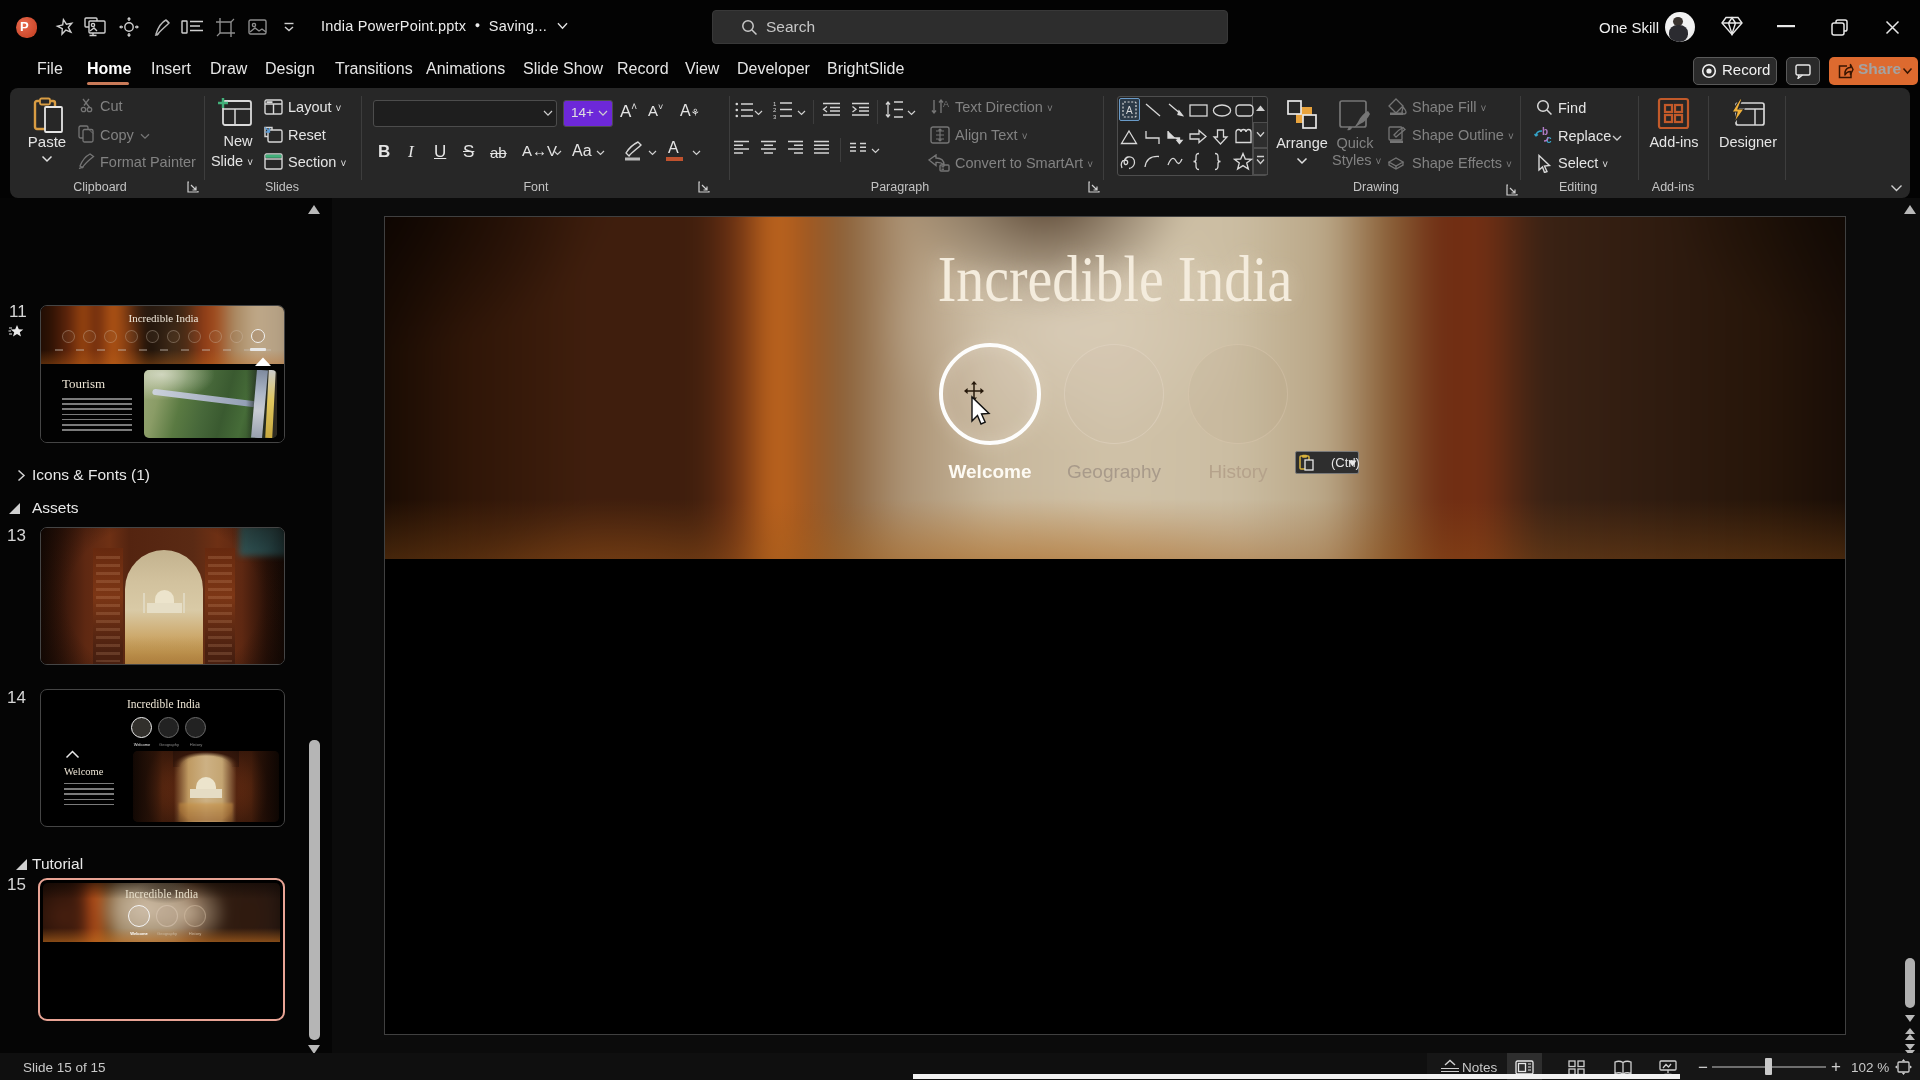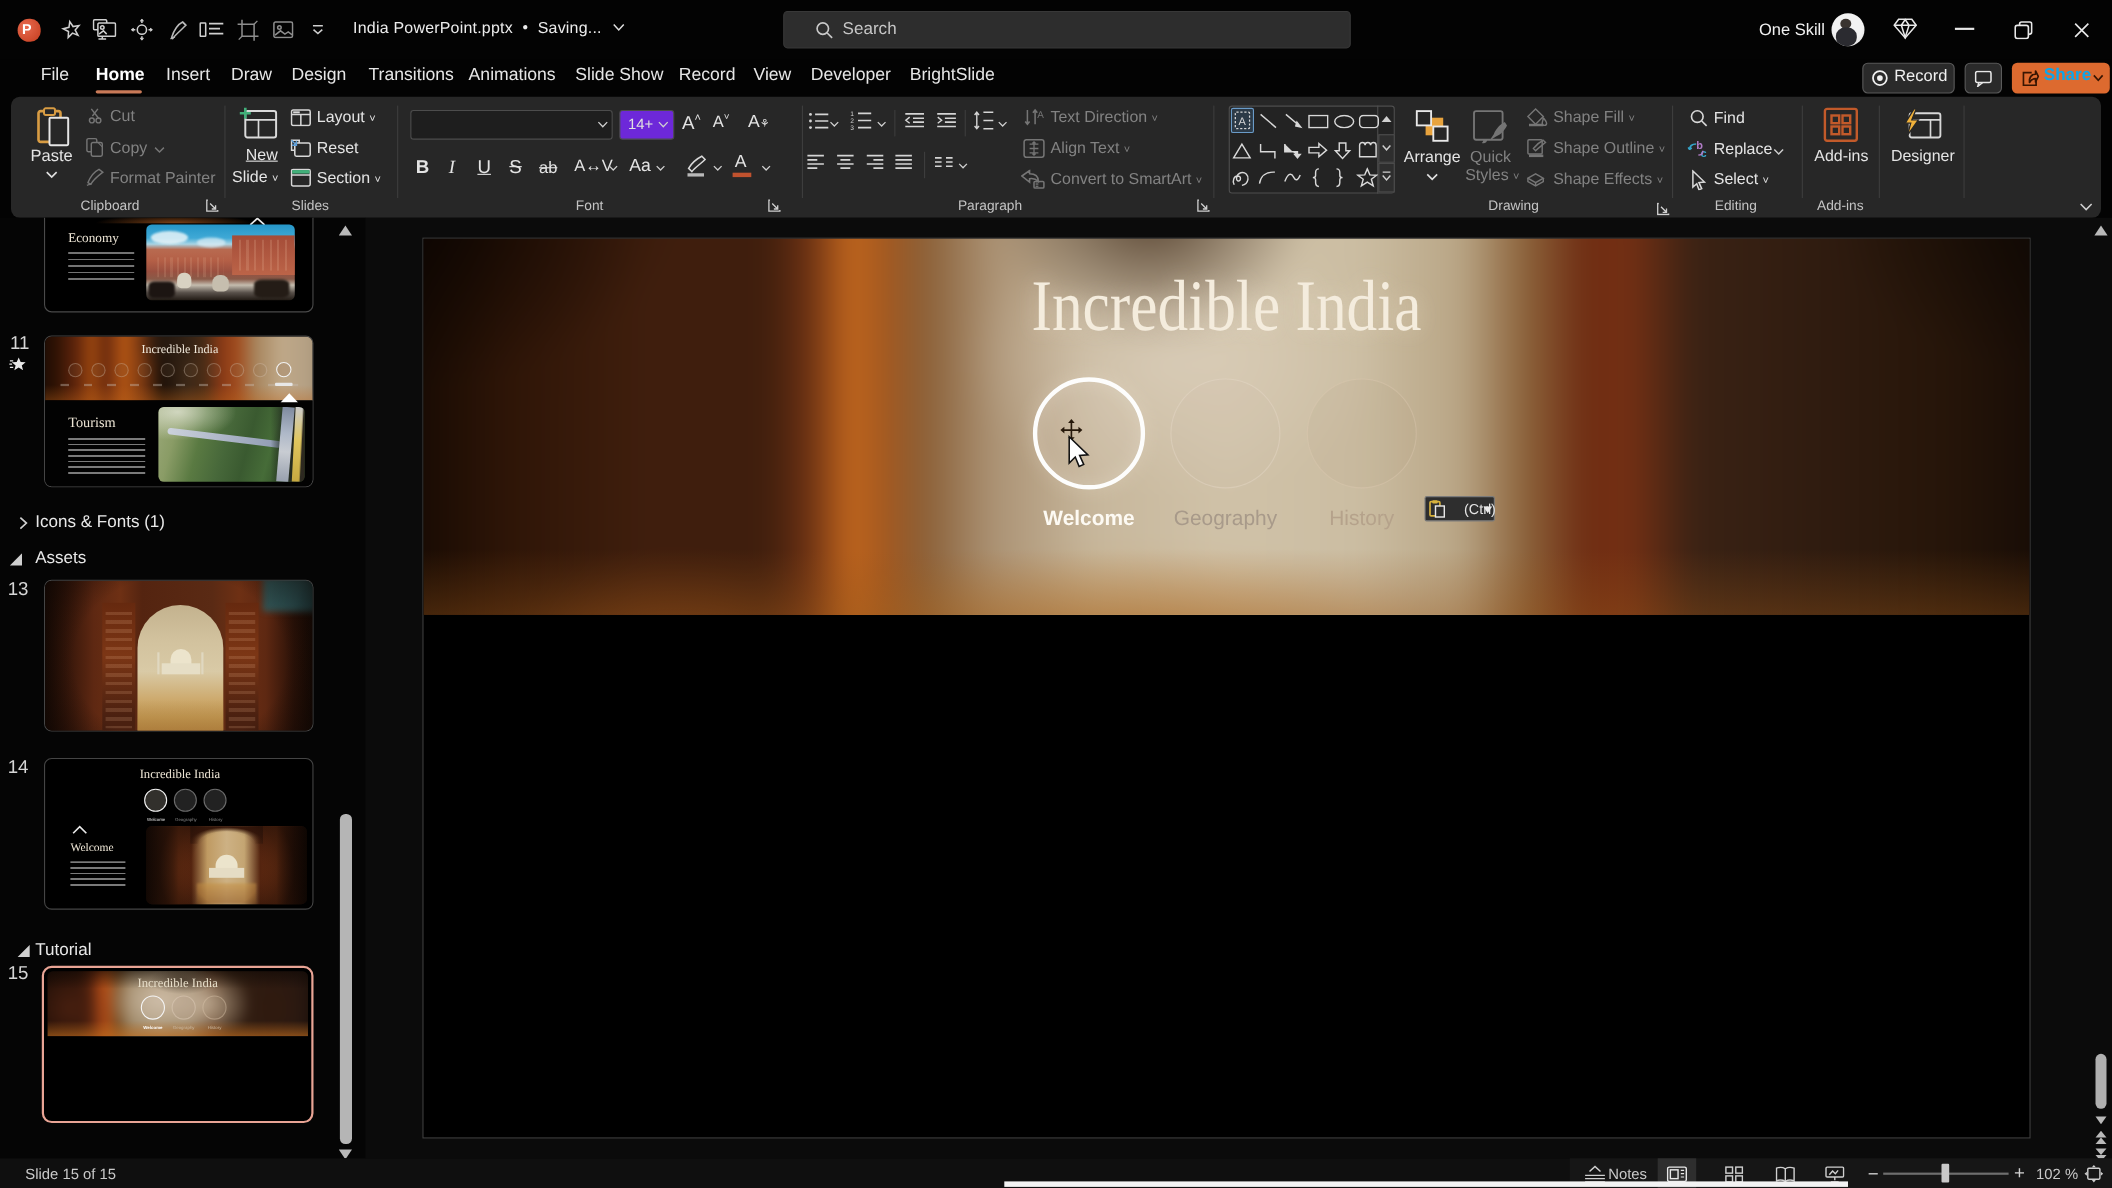--- a/index.html
+++ b/index.html
@@ -133,21 +133,21 @@
     <div class="abs" style="left:1774px;top:3px;width:34px;height:28px;background:#2a2a2a;border:1px solid #5a5a5a;border-radius:5px;"></div>
     <svg class="abs" style="left:1783px;top:10px;" width="16" height="15" viewBox="0 0 16 15" fill="none" stroke="#e8e8e8" stroke-width="1.4">
         <rect x="1" y="1" width="14" height="10" rx="1.5"></rect>
         <path d="M4 11 L3 14.5 L7.5 11"></path>
       </svg>
     <div class="abs" style="left:1817px;top:3px;width:89px;height:28px;background:#dd6a2f;border-radius:5px;"></div>
     <svg class="abs" style="left:1825px;top:9px;" width="17" height="16" viewBox="0 0 17 16" fill="none" stroke="#381502" stroke-width="1.5">
         <path d="M8 9 C9 5.5 11 4.5 13.5 4.5 V1.5 L16 6.5 L13.5 11.5 V8.5 C11 8.5 9.5 9.2 8 12 Z" stroke-linejoin="round"></path>
         <path d="M10 3 H2.5 V14.5 H14 V10"></path>
       </svg>
-    <div class="abs" style="left:1846px;top:6px;font-size:15.5px;font-weight:bold;color:#0ea5e9;">Share</div>
+    <div class="abs" style="left:1846px;top:6px;font-size:15.5px;font-weight:bold;color:#a3a3a3;">Share</div>
     <svg class="abs" style="left:1890px;top:13px;" width="11" height="8" viewBox="0 0 11 8" fill="none" stroke="#381502" stroke-width="1.5">
         <path d="M1.5 1.5 l4 4.5 L9.5 1.5"></path>
       </svg>
   </div>
   <div id="ribbon"></div>
 
   <div class="rsep" style="left:204px;top:96px;"></div>
   <div class="rsep" style="left:361px;top:96px;"></div>
   <div class="rsep" style="left:729px;top:96px;"></div>
   <div class="rsep" style="left:1103px;top:96px;"></div>
@@ -351,21 +351,21 @@
     </svg>
   <div class="rtxt dim" style="left:1332px;top:135px;width:46px;text-align:center;">Quick</div>
   <div class="rtxt dim" style="left:1332px;top:152px;width:46px;text-align:center;">Styles <span style="font-size:10px;">˅</span></div>
   <div class="rlabel" style="left:1316px;width:120px;">Drawing</div>
 
   <svg class="abs" style="left:217px;top:97px;" width="36" height="32" viewBox="0 0 36 32" fill="none">
       <rect x="6" y="4" width="28" height="24" rx="2" stroke="#dadada" stroke-width="1.8"></rect>
       <path d="M6 12 h28 M18 12 v16" stroke="#dadada" stroke-width="1.5"></path>
       <path d="M6 1 v10 M1 6 h10" stroke="#42b07a" stroke-width="2.4"></path>
     </svg>
-  <div class="rtxt" style="left:210px;top:133px;width:56px;text-align:center;text-decoration:underline;">New</div>
+  <div class="rtxt" style="left:210px;top:133px;width:56px;text-align:center;">New</div>
   <div class="rtxt" style="left:204px;top:153px;width:56px;text-align:center;">Slide <span style="font-size:10px;">˅</span></div>
   <svg class="abs" style="left:264px;top:99px;" width="19" height="16" viewBox="0 0 19 16" fill="none" stroke="#d8d8d8" stroke-width="1.4">
       <rect x="1" y="1" width="17" height="14" rx="1.5"></rect>
       <path d="M1 5 h17 M9.5 5 v10"></path>
       <rect x="2.5" y="2.2" width="6" height="1.8" fill="#d8d8d8" stroke="none"></rect>
     </svg>
   <div class="rtxt" style="left:288px;top:99px;">Layout <span style="font-size:10px;">˅</span></div>
   <svg class="abs" style="left:264px;top:126px;" width="19" height="17" viewBox="0 0 19 17" fill="none" stroke="#d8d8d8" stroke-width="1.4">
       <rect x="4" y="4" width="14" height="12" rx="1.5"></rect>
       <path d="M8 4 v-2.5 h-7 v9 H4"></path>
@@ -477,39 +477,20 @@
       <rect x="9" y="5" width="28" height="22" rx="2" stroke="#d8d8d8" stroke-width="1.7"></rect>
       <path d="M9 11 h28 M28 11 v16" stroke="#d8d8d8" stroke-width="1.5"></path>
       <path d="M13 1 L5 14 h5 L7 25 L17 11 h-6 L15 1 Z" fill="#f0b13b" stroke="#272727" stroke-width="1.2"></path>
     </svg>
   <div class="rtxt" style="left:1717px;top:134px;width:62px;text-align:center;">Designer</div>
   <svg class="abs" style="left:1890px;top:184px;" width="13" height="9" viewBox="0 0 13 9" fill="none" stroke="#cfcfcf" stroke-width="1.4">
       <path d="M1.5 1.5 l5 5 L11.5 1.5"></path>
     </svg>
   <div id="lpanel">
 
-    <div class="thumb" style="left:40px;top:-52px;width:245px;height:138px;border-color:#4a4a4a;">
-      <div class="abs" style="left:45px;top:48px;width:145px;height:8px;background:radial-gradient(ellipse at 50% 100%, rgba(230,120,40,.55), transparent 70%);"></div>
-      <svg class="abs" style="left:185px;top:50px;" width="16" height="9" viewBox="0 0 16 9" fill="none" stroke="#e8e8e8" stroke-width="1.6">
-          <path d="M1.5 7.5 L8 1.5 L14.5 7.5"></path>
-        </svg>
-      <div class="abs" style="left:21px;top:62px;font-family:'Liberation Serif',serif;font-size:12px;color:#ece4d4;">Economy</div>
-      <div class="abs" style="left:21px;top:82px;width:60px;height:30px;background:repeating-linear-gradient(#9a9a9a 0 1.5px, transparent 1.5px 6px);opacity:.75;"></div>
-      <div class="abs" style="left:92px;top:57px;width:135px;height:69px;border-radius:5px;overflow:hidden;background:linear-gradient(180deg,#2596c8 0%, #3fa9d6 18%, #a8d4e4 26%, #b86a50 33%, #b45f46 48%, #9a5040 62%, #8a5a48 72%, #c4bcae 80%, #58504a 90%, #211a14 100%);">
-        <div class="abs" style="left:4px;top:6px;width:34px;height:12px;border-radius:50%;background:#e8f4f8;opacity:.85;filter:blur(1px);"></div>
-        <div class="abs" style="left:46px;top:12px;width:26px;height:9px;border-radius:50%;background:#ddeef6;opacity:.7;filter:blur(1px);"></div>
-        <div class="abs" style="left:78px;top:10px;width:57px;height:36px;background:linear-gradient(180deg,#a44c38,#bc6448);"></div>
-        <div class="abs" style="left:84px;top:14px;width:45px;height:28px;background:repeating-linear-gradient(90deg, rgba(230,180,150,.22) 0 2px, transparent 2px 7px);"></div>
-        <div class="abs" style="left:10px;top:30px;width:60px;height:18px;background:repeating-linear-gradient(90deg, rgba(220,170,140,.2) 0 2px, transparent 2px 6px);"></div>
-        <div class="abs" style="left:28px;top:44px;width:13px;height:14px;border-radius:45% 45% 30% 30%;background:#d8d2c2;filter:blur(.6px);"></div>
-        <div class="abs" style="left:60px;top:46px;width:15px;height:15px;border-radius:45% 45% 30% 30%;background:#c6beae;filter:blur(.6px);"></div>
-        <div class="abs" style="left:2px;top:52px;width:24px;height:15px;border-radius:25%;background:#1c1512;filter:blur(1.2px);"></div>
-        <div class="abs" style="left:98px;top:50px;width:32px;height:17px;border-radius:25%;background:#241c16;filter:blur(1.2px);"></div>
-      </div>
-    </div>
 
     <div class="snum" style="left:9px;top:104px;">11</div>
     <svg class="abs" style="left:8px;top:126px;" width="16" height="14" viewBox="0 0 16 14" fill="none">
         <path d="M9 1 L10.8 5.2 L15.3 5.4 L11.8 8.2 L13 12.6 L9 10 L5 12.6 L6.2 8.2 L2.7 5.4 L7.2 5.2 Z" fill="#e8e8e8"></path>
         <path d="M1 4 h3 M0.5 7 h2.5 M1 10 h3" stroke="#e8e8e8" stroke-width="1.1"></path>
       </svg>
     <div class="thumb" style="left:40px;top:107px;width:245px;height:138px;border-color:#454545;">
       <div class="abs" style="left:0;top:0;width:245px;height:58px;overflow:hidden;">
         <div class="abs" style="left:-12px;top:-12px;width:270px;height:82px;filter:blur(4px);background:
           radial-gradient(ellipse 45px 35px at 47% 22%, rgba(42,28,18,.9), transparent 75%),

